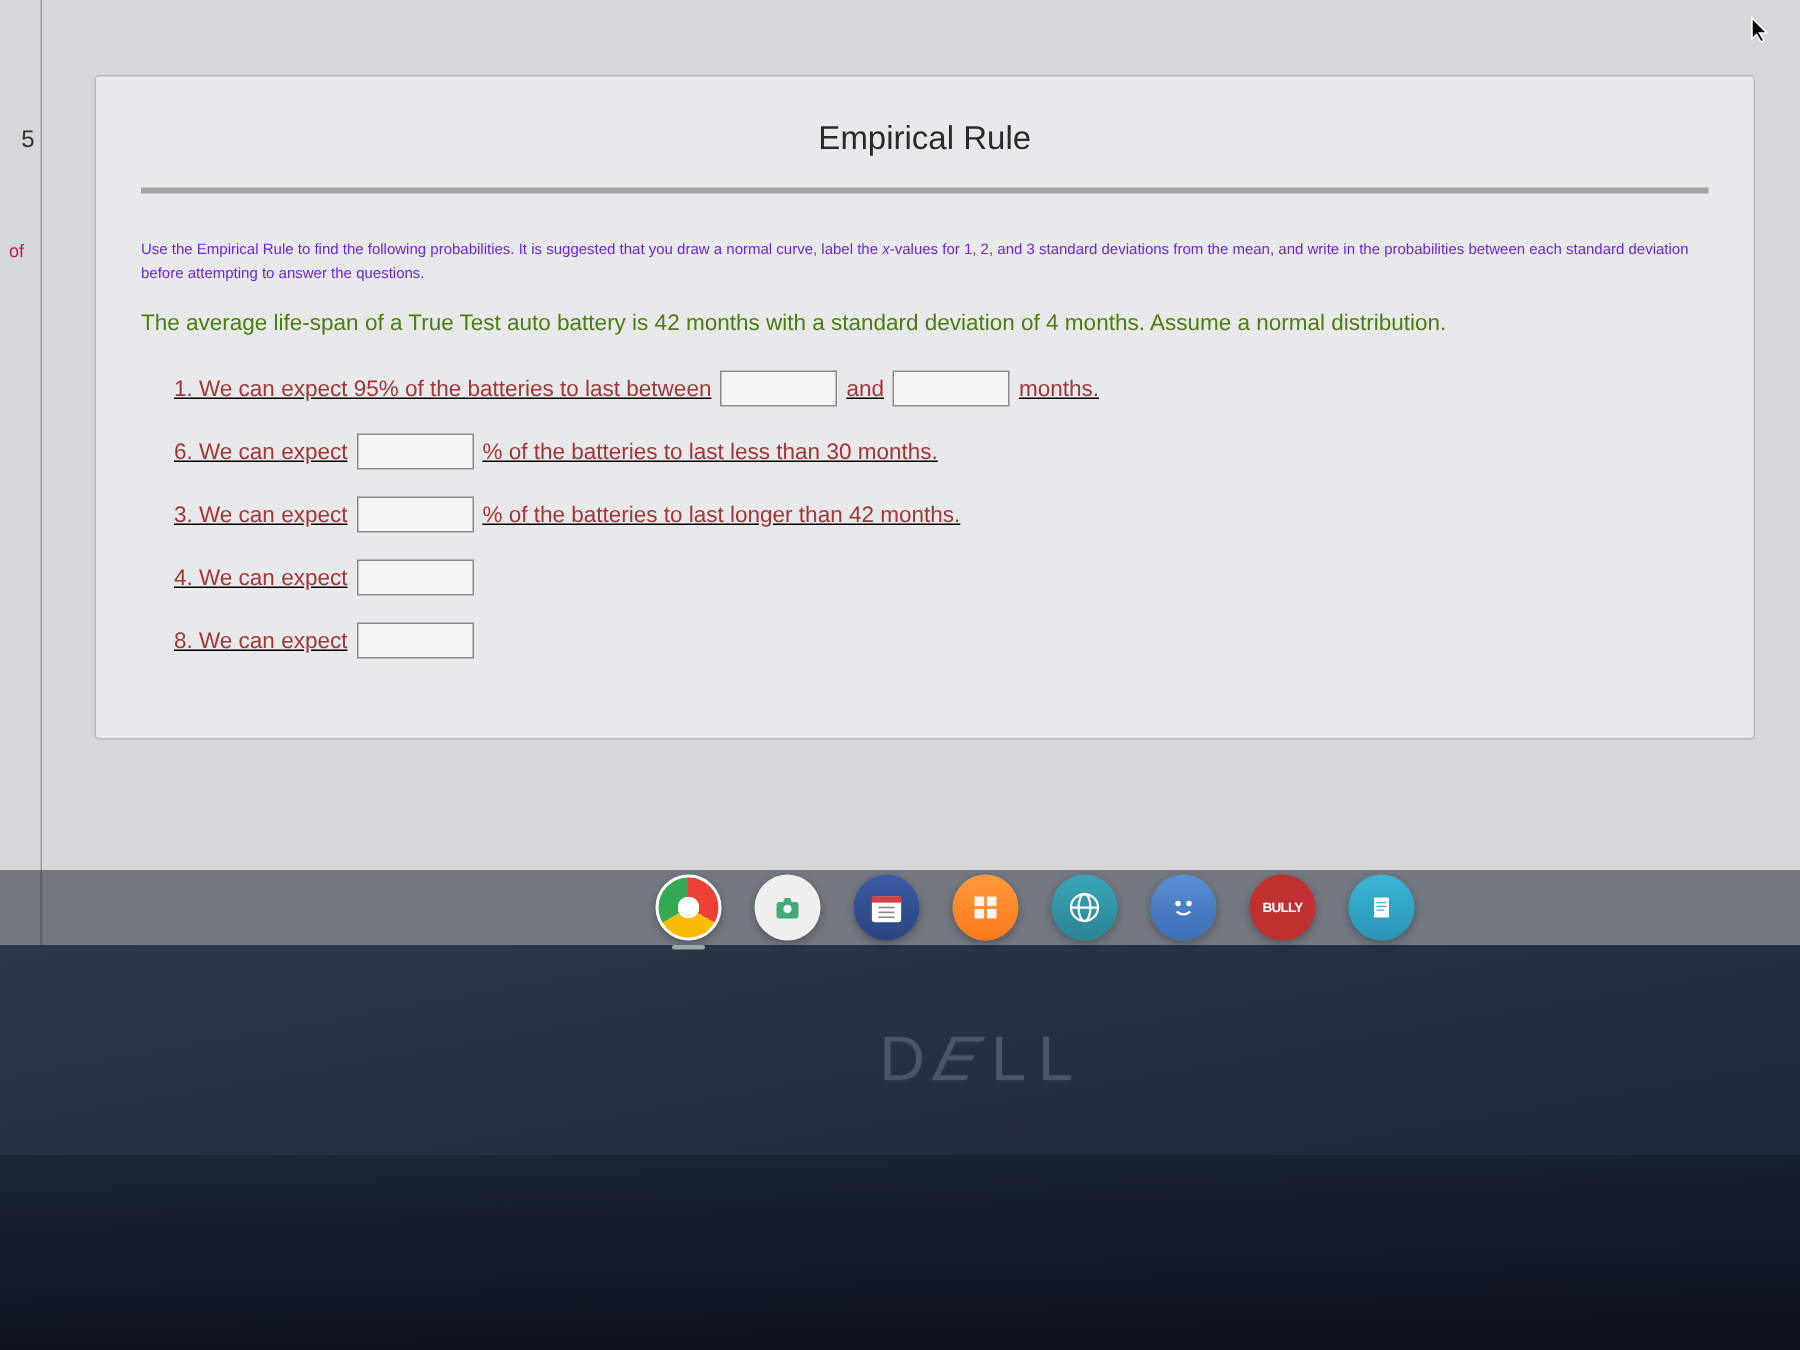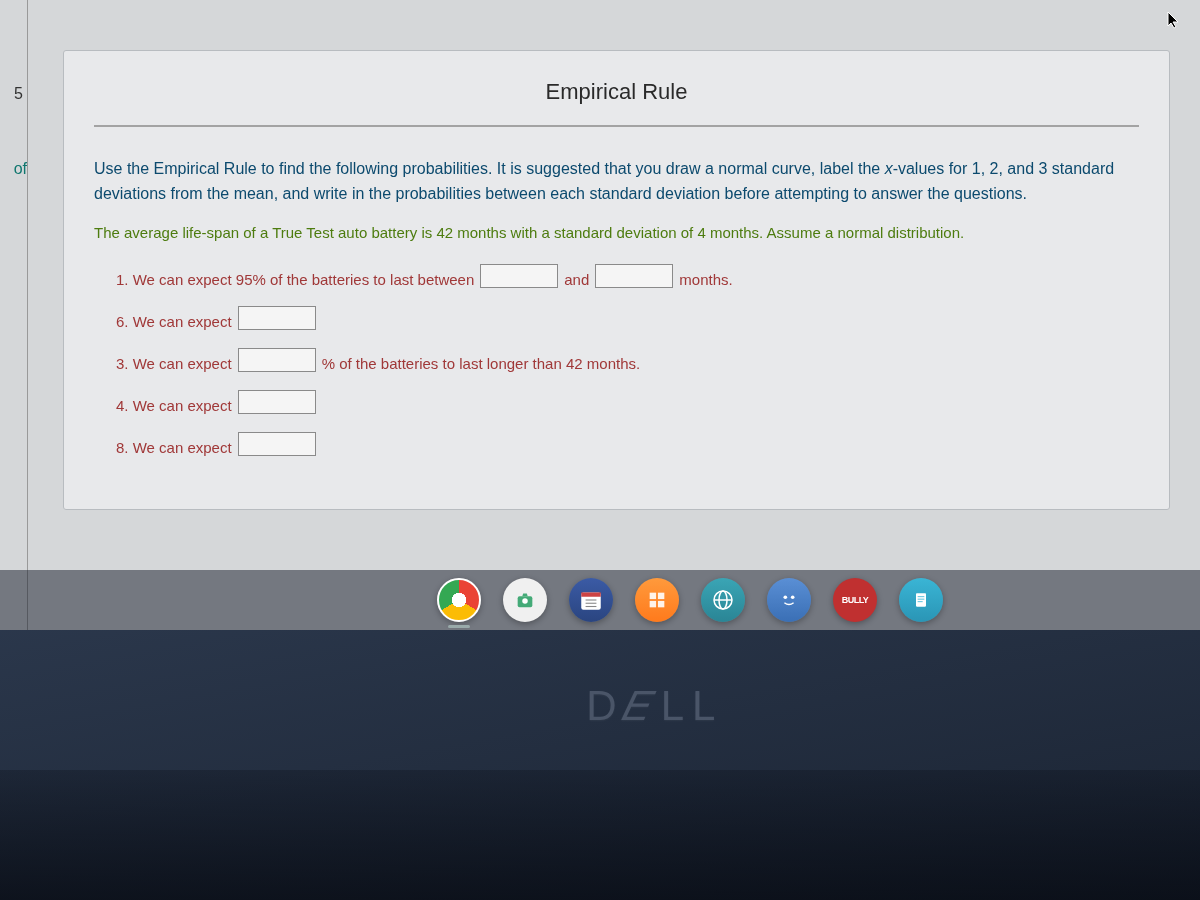--- a/index.html
+++ b/index.html
@@ -38,23 +38,23 @@
       position: absolute;
       top: 85px;
       right: 4px;
       font-size: 16px;
       color: #333;
     }
     
     .left-of {
       position: absolute;
       top: 160px;
-      right: 0;
-      font-size: 16px;
-      color: #0f766e;
+      right: 11px;
+      font-size: 12px;
+      color: #be185d;
     }
     
     .content-panel {
       flex: 1;
       background: #d5d7d9;
       position: relative;
     }
     
     .quiz-card {
       position: absolute;
@@ -66,48 +66,49 @@
       border-radius: 3px;
       padding: 0;
     }
     
     .quiz-title {
       text-align: center;
       padding: 28px 0 20px 0;
       font-size: 22px;
       color: #2a2a2a;
       font-weight: normal;
-      border-bottom: 2px solid #a3a3a3;
+      border-bottom: 4px solid #a3a3a3;
       margin: 0 30px;
     }
     
     .quiz-body {
       padding: 30px 30px 35px 30px;
     }
     
     .instruction {
-      color: #0c4a6e;
-      font-size: 16px;
+      color: #6d28d9;
+      font-size: 10px;
       line-height: 1.55;
       margin-bottom: 14px;
     }
     
     .context {
       color: #4d7c0f;
       font-size: 15px;
       line-height: 1.55;
       margin-bottom: 20px;
     }
     
     .question-row {
       display: flex;
-      align-items: flex-end;
+      align-items: center;
       margin-bottom: 18px;
       padding-left: 22px;
       flex-wrap: wrap;
+      text-decoration: underline;
     }
     
     .q-text {
       color: #a03838;
       font-size: 15px;
       white-space: nowrap;
     }
     
     .answer-input {
       border: 1px solid #8a8a8a;
@@ -130,21 +131,21 @@
       width: 16px;
       height: 20px;
       pointer-events: none;
     }
     
     .taskbar {
       position: absolute;
       bottom: 270px;
       left: 0;
       width: 1200px;
-      height: 60px;
+      height: 50px;
       background: rgba(20, 25, 40, 0.5);
       display: flex;
       justify-content: center;
       align-items: center;
       gap: 22px;
       padding-left: 180px;
     }
     
     .taskbar-icon {
       width: 44px;
@@ -270,20 +271,21 @@
           <span class="q-text">1. We can expect 95% of the batteries to last between</span>
           <input class="answer-input" type="text" style="">
           <span class="q-text">and</span>
           <input class="answer-input" type="text" style="">
           <span class="q-text">months.</span>
         </div>
 
         <div class="question-row">
           <span class="q-text">6. We can expect</span>
           <input class="answer-input" type="text" style="">
+          <span class="q-text">% of the batteries to last less than 30 months.</span>
         </div>
 
         <div class="question-row">
           <span class="q-text">3. We can expect</span>
           <input class="answer-input" type="text" style="">
           <span class="q-text">% of the batteries to last longer than 42 months.</span>
         </div>
 
         <div class="question-row">
           <span class="q-text">4. We can expect</span>

